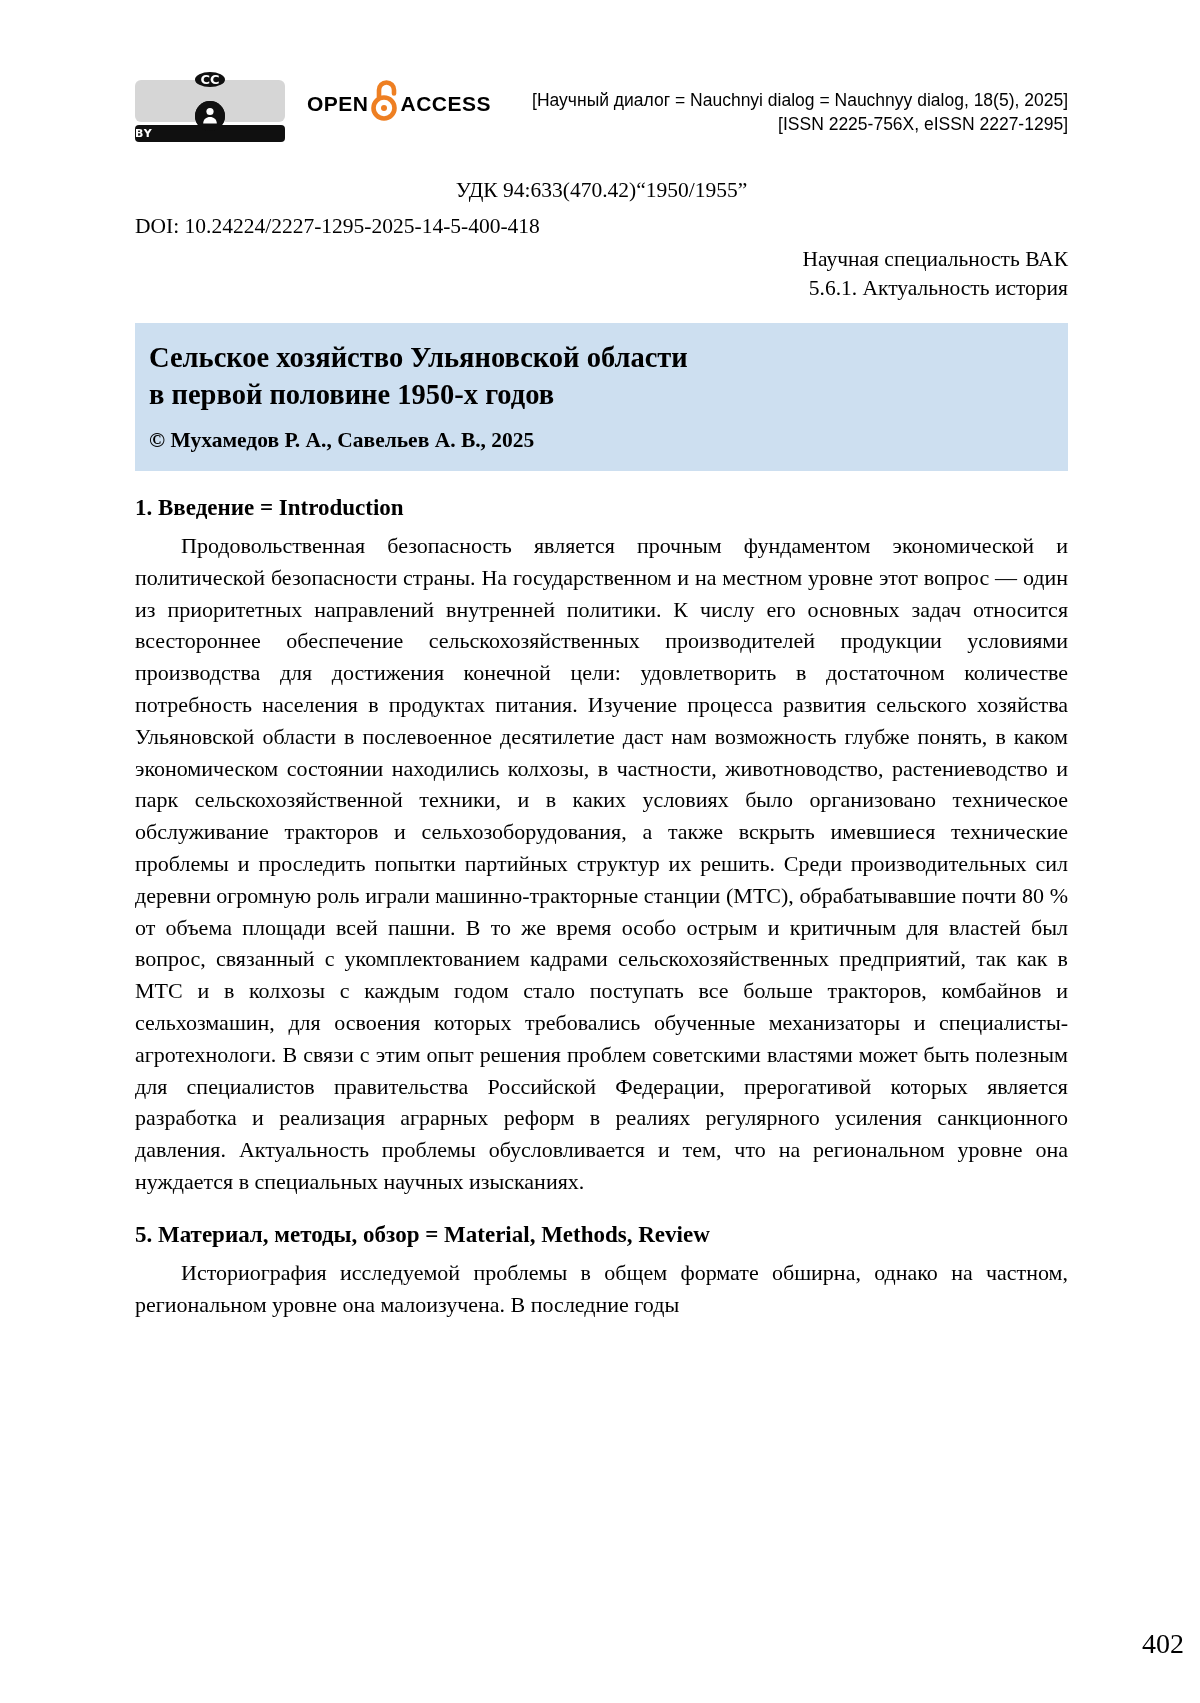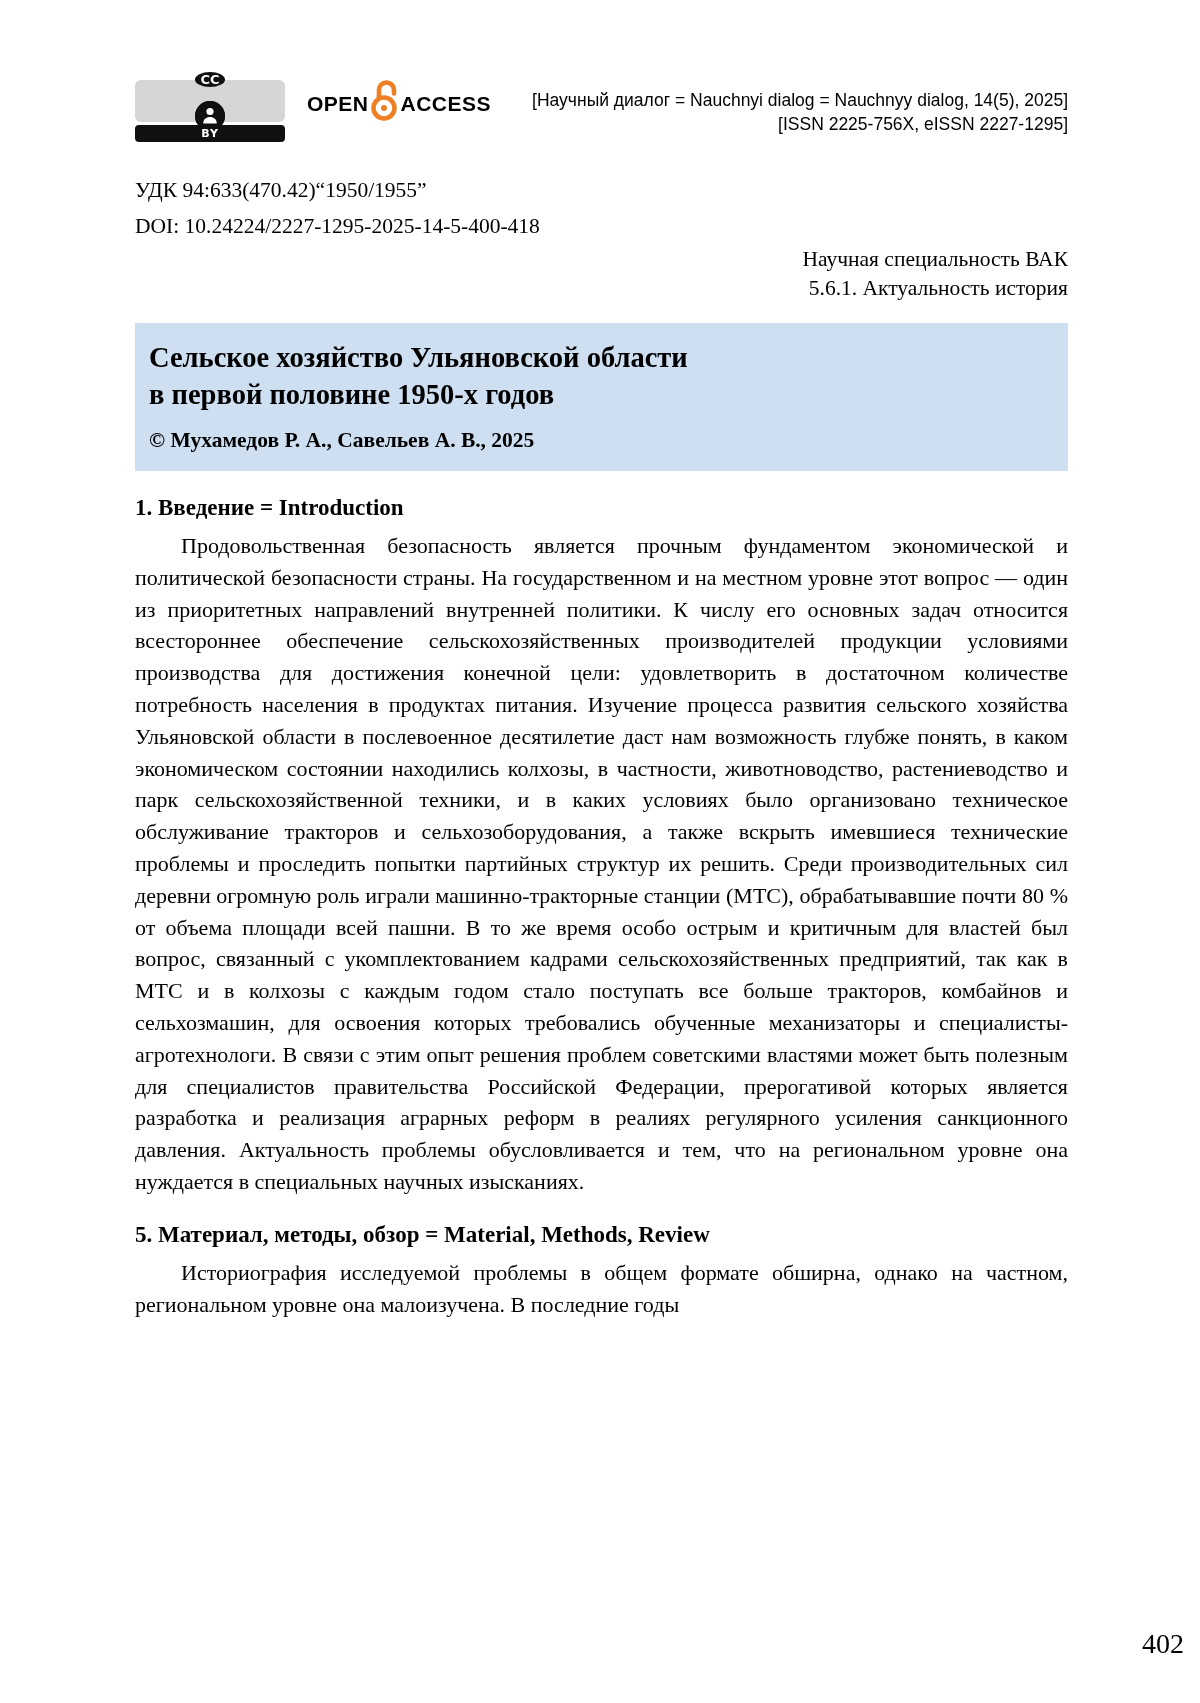--- a/index.html
+++ b/index.html
@@ -43,21 +43,20 @@
     display: flex; align-items: center; justify-content: center;
     font-family: "DejaVu Sans", sans-serif;
     font-weight: bold; font-size: 13px;
   }
   .cc-bar {
     margin-top: 3px;
     background: #101010;
     border-radius: 4px;
     height: 17px;
     color: #fff;
-    text-align: center;
     font-family: "DejaVu Sans", sans-serif;
     font-weight: bold;
     font-size: 11px;
     line-height: 17px;
     letter-spacing: 1px;
   }
 
   .oa-logo {
     display: flex;
     align-items: center;
@@ -71,21 +70,21 @@
 
   .journal-ref {
     text-align: right;
     font-family: "Liberation Sans", sans-serif;
     font-size: 17.5px;
     line-height: 24px;
     padding-top: 8px;
   }
 
   
-  .udk-line { margin-top: 36px; font-size: 21.5px; }
+  .udk-line { margin-top: 36px; font-size: 21.5px; text-align: center; }
   .doi-line { margin-top: 11px; font-size: 21.5px; }
   .vak-block {
     margin-top: 6px;
     text-align: right;
     font-size: 21.5px;
     line-height: 29px;
   }
 
   
   .title-block {
@@ -157,21 +156,21 @@
             <circle cx="14" cy="28" r="10.5" fill="none" stroke="#ee7f22" stroke-width="4.6"></circle>
             <circle cx="14" cy="28" r="3" fill="#ee7f22"></circle>
           </svg>
         </span>
         <span>ACCESS</span>
       </div>
 
     </div>
 
     <div class="journal-ref">
-      <div>[Научный диалог = Nauchnyi dialog = Nauchnyy dialog, 14(5), 2025]</div>
+      <div>[Научный диалог = Nauchnyi dialog = Nauchnyy dialog, 18(5), 2025]</div>
       <div>[ISSN 2225-756X, eISSN 2227-1295]</div>
     </div>
   </div>
 
   <div class="udk-line">УДК 94:633(470.42)“1950/1955”</div>
   <div class="doi-line">DOI: 10.24224/2227-1295-2025-14-5-400-418</div>
   <div class="vak-block">
     <div>Научная специальность ВАК</div>
     <div>5.6.1. Актуальность история</div>
   </div>

